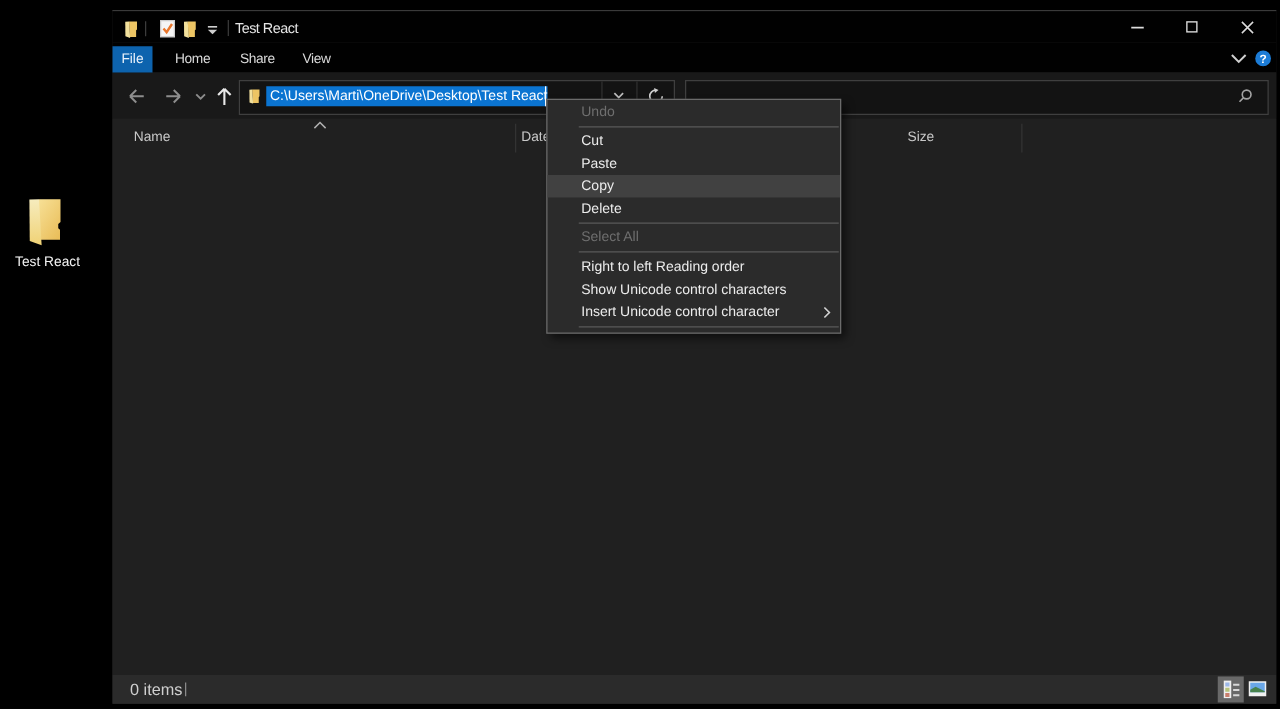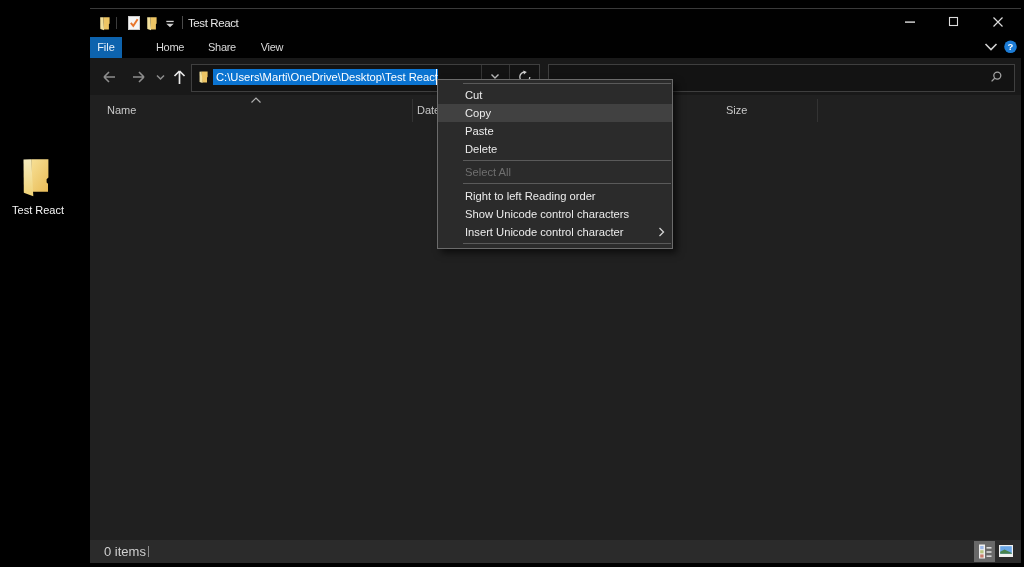--- a/index.html
+++ b/index.html
@@ -6,21 +6,21 @@
   html,body { width:1024px; height:567px; background:#000; overflow:hidden;
     font-family:"Liberation Sans", sans-serif; }
   .abs { position:absolute; }
   #win { position:absolute; left:90px; top:8px; width:931px; height:555px;
     background:#202020; border-top:1px solid #3a3a3a; }
   #titlebar { position:absolute; left:90px; top:9px; width:931px; height:25px; background:#010101; }
   #tabrow { position:absolute; left:90px; top:34px; width:931px; height:24px; background:#010101; }
   #filetab { position:absolute; left:90px; top:37px; width:32px; height:21px;
     background:#0d63ae; color:#eaf2fb; font-size:11px; text-align:center; line-height:21px; }
   .tab { position:absolute; top:37px; height:21px; line-height:21px; color:#dadada; font-size:11px;
-    width:60px; text-align:center; letter-spacing:-0.3px; }
+    width:60px; text-align:left; letter-spacing:-0.3px; }
   #band { position:absolute; left:90px; top:58px; width:931px; height:37px; background:#191919; }
   .box { position:absolute; top:64px; height:28px; background:#131313; border:1px solid #3f3f3f; }
   #content { position:absolute; left:90px; top:95px; width:931px; height:445px; background:#202020; }
   #statusbar { position:absolute; left:90px; top:540px; width:931px; height:23px; background:#2b2b2b; }
   .hdr { position:absolute; top:104px; font-size:11px; color:#c8c8c8; }
   .hsep { position:absolute; top:99px; width:1px; height:23px; background:#333333; }
   #menu { position:absolute; left:437px; top:79px; width:236px; background:#2b2b2b;
     border:1px solid #6b6b6b; padding:1px 0; box-shadow:4px 4px 7px rgba(0,0,0,0.6); z-index:10; }
   .mi { height:18px; line-height:18px; padding-left:27px; font-size:11.2px; color:#ececec;
     position:relative; white-space:nowrap; }
@@ -163,24 +163,25 @@
       <stop offset="0" stop-color="#f6ecbe"></stop>
       <stop offset="1" stop-color="#f0d275"></stop>
     </linearGradient>
   </defs>
   <path d="M31.2,6.3 L48.4,6.3 L48.4,24.6 L46.6,26.2 L46.6,29.5 L48,30.8 L48,38.8 L31.2,38.8 Z" fill="url(#fg)"></path>
   <path d="M23.5,6.5 L31.2,6.3 L33.3,43.2 L23.8,39.8 Z" fill="url(#ff)"></path>
 </svg>
 <div id="desklabel">Test React</div>
 
 <div id="menu">
+  <div class="mi dis">Undo</div>
   <div class="msep"></div>
   <div class="mi">Cut</div>
+  <div class="mi">Paste</div>
   <div class="mi hl">Copy</div>
-  <div class="mi">Paste</div>
   <div class="mi">Delete</div>
   <div class="msep"></div>
   <div class="mi dis">Select All</div>
   <div class="msep b3"></div>
   <div class="mi">Right to left Reading order</div>
   <div class="mi">Show Unicode control characters</div>
   <div class="mi">Insert Unicode control character
     <svg class="marrow" width="7" height="10" viewBox="0 0 7 10">
       <path d="M1.5,1 L5.5,5 L1.5,9" stroke="#d4d4d4" stroke-width="1.3" fill="none"></path>
     </svg>

